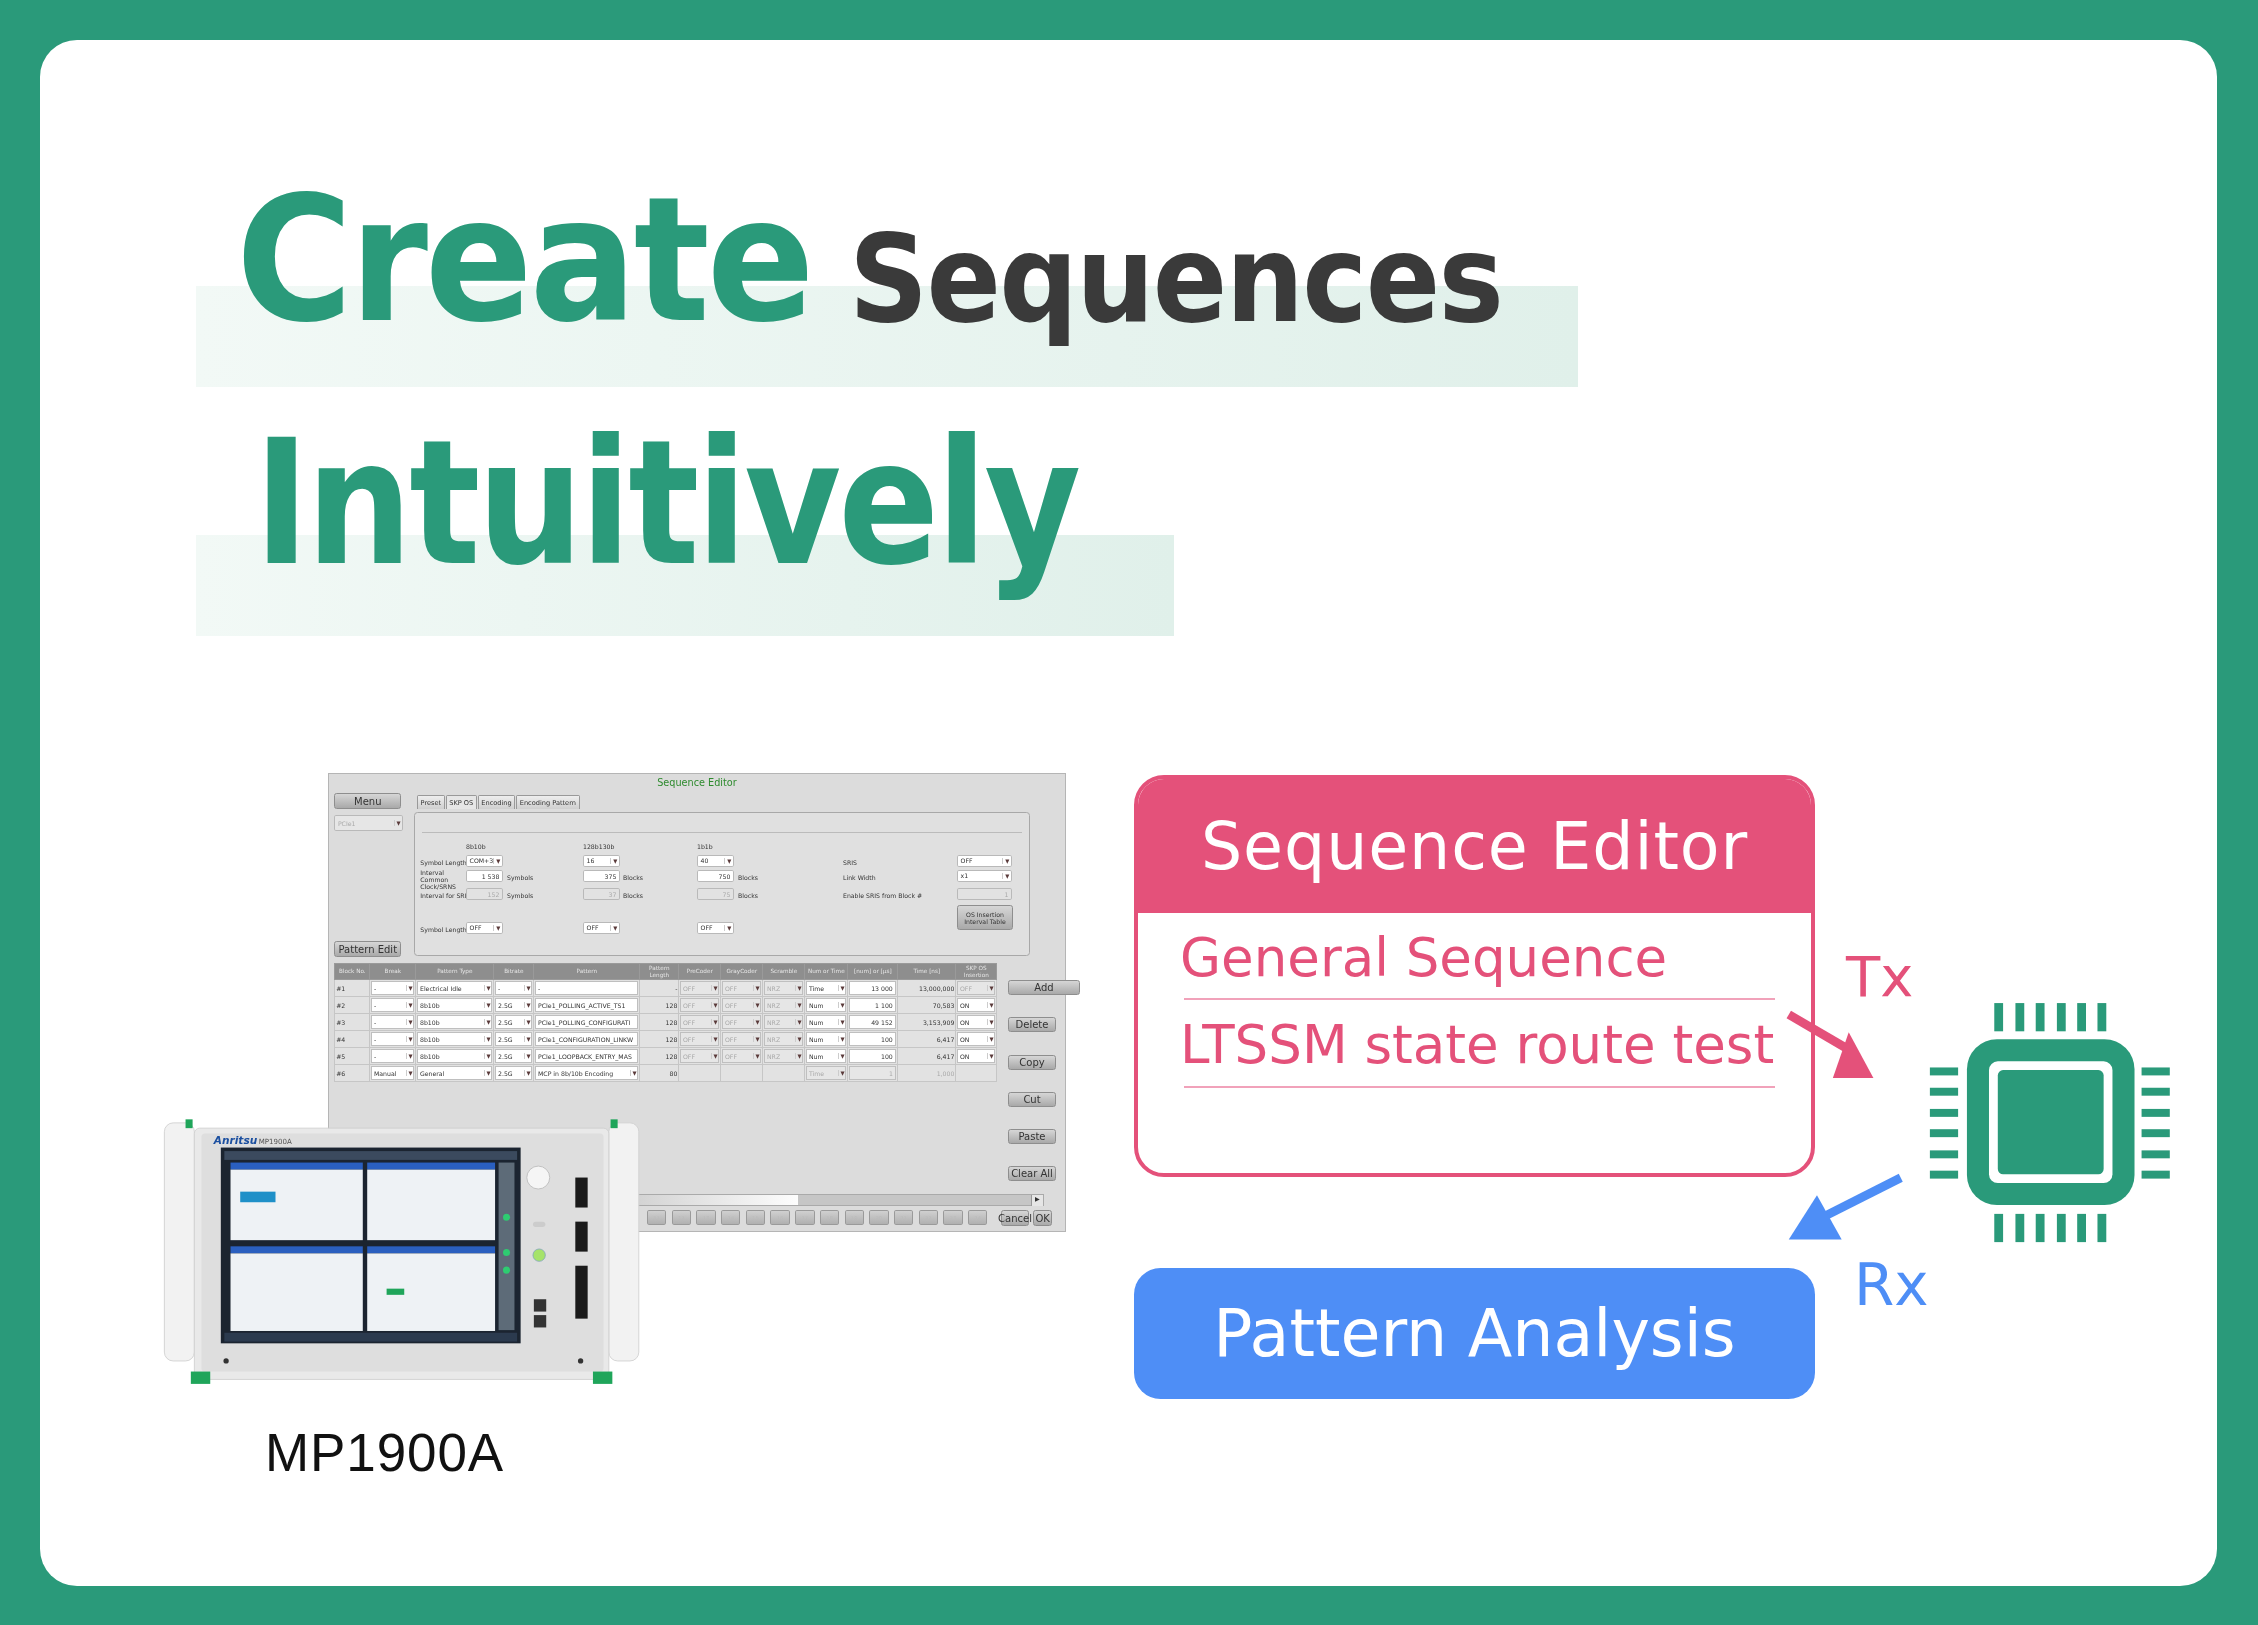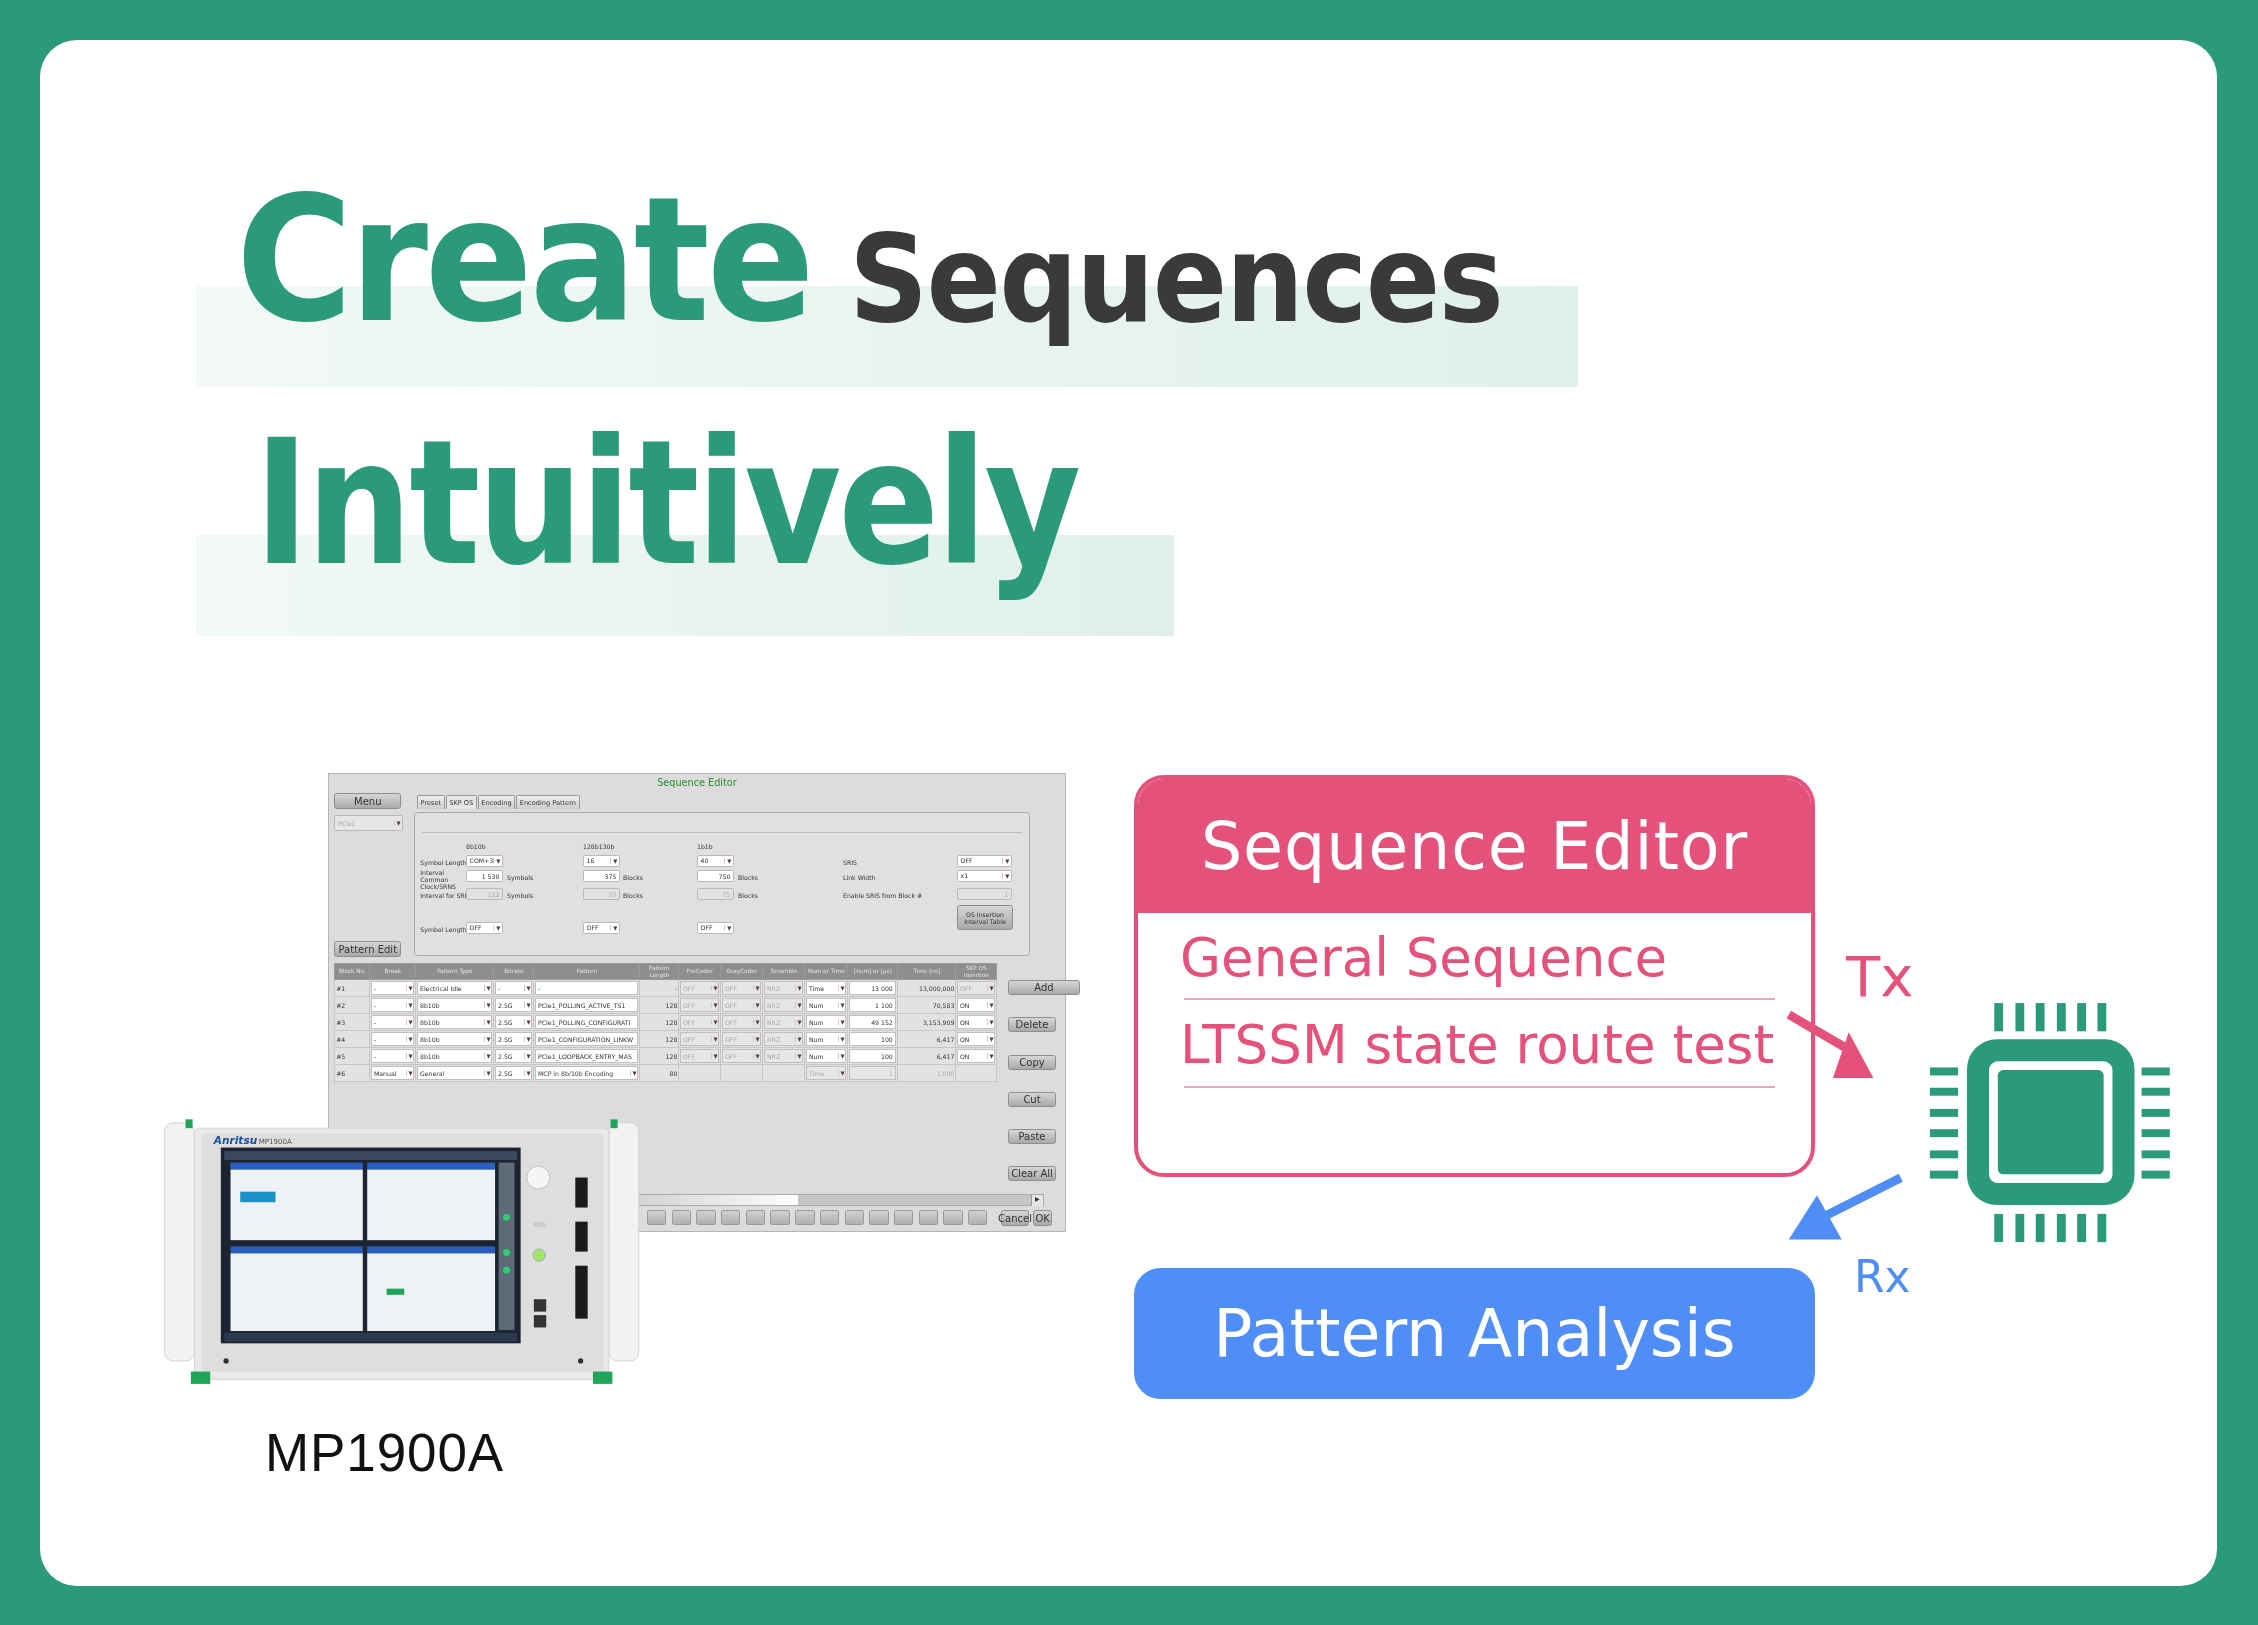--- a/index.html
+++ b/index.html
@@ -46,21 +46,21 @@
   .inst{position:absolute;left:159px;top:1107px;width:494px;height:291px;}
   .mp-label{position:absolute;left:265px;top:1422px;font-size:53px;color:#111;font-family:"Liberation Sans",sans-serif;letter-spacing:0.9px;}
 
   
   .se-box{position:absolute;left:1134px;top:775px;width:681px;height:402px;border:4.4px solid #e4517a;border-radius:30px;background:#fff;overflow:hidden;}
   .se-head{height:134px;background:#e4517a;color:#fff;font-size:65px;display:flex;align-items:center;justify-content:center;letter-spacing:0.9px;}
   .se-item{position:absolute;left:42px;font-size:53px;color:#e4517a;}
   .se-rule{position:absolute;left:46px;width:591px;border-top:2.6px solid #f1a2ba;}
   .pa-box{position:absolute;left:1134px;top:1268px;width:681px;height:131px;background:#4e8ef6;border-radius:26.5px;color:#fff;font-size:65px;display:flex;align-items:center;justify-content:center;}
   .tx{position:absolute;left:1846px;top:944px;font-size:56px;color:#e4517a;}
-  .rx{position:absolute;left:1854px;top:1251px;font-size:44px;color:#4e8ef6;}
+  .rx{position:absolute;left:1854px;top:1251px;font-size:58px;color:#4e8ef6;}
   .diag-svg{position:absolute;left:0;top:0;}
 </style>
 </head>
 <body>
 
 <div class="card"></div>
 
 <div class="band band1"></div>
 <div class="band band2"></div>
 <div class="t-create">Create</div>

